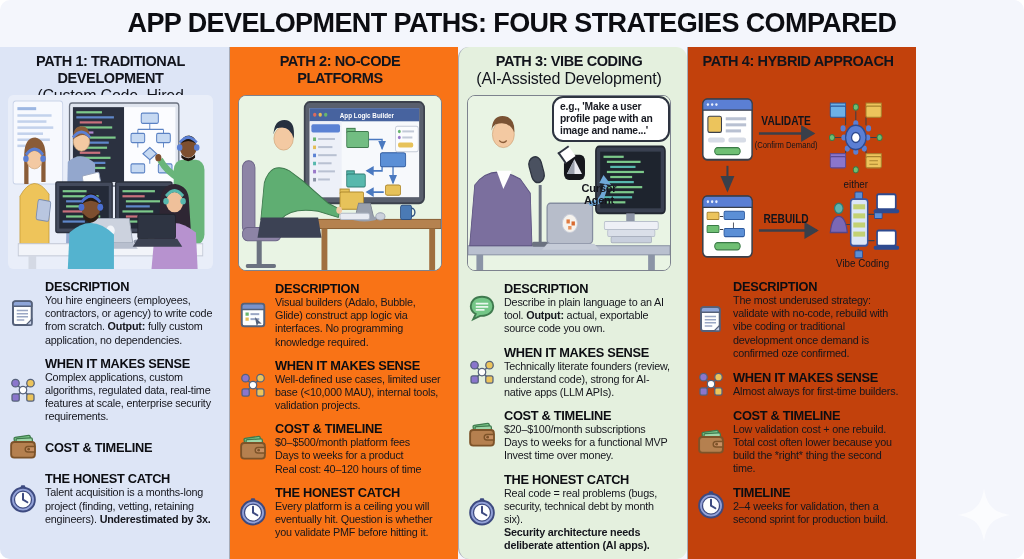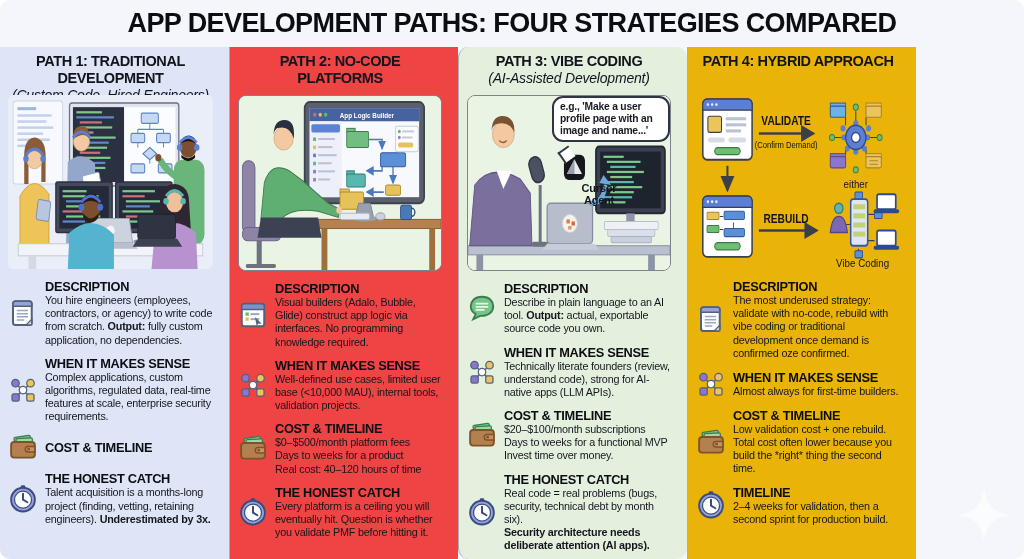--- a/index.html
+++ b/index.html
@@ -5,34 +5,34 @@
   html,body{margin:0;padding:0;background:#ffffff;}
   .poster{position:relative;width:1024px;height:559px;background:#f4f6fc;
     font-family:"Liberation Sans",sans-serif;color:#12141c;border-radius:10px;overflow:hidden;}
   .main-title{height:47px;display:flex;align-items:center;justify-content:center;
     font-size:27px;font-weight:bold;letter-spacing:-0.6px;color:#0c0d12;}
   .columns{display:flex;height:512px;}
   .col{width:229px;box-sizing:border-box;padding:6px 16px 0 8px;}
   .col+.col{border-left:1px solid #a7acb8;}
   .col-header{height:42px;text-align:center;line-height:1.18;}
   .col-header .h{font-size:14.5px;font-weight:bold;letter-spacing:-0.4px;}
-  .col-header .sub{font-size:14px;letter-spacing:-0.2px;font-style:italic;}
+  .col-header .sub{font-size:16px;letter-spacing:-0.2px;}
   .illus{position:relative;height:174px;margin-bottom:10px;}
   .illus svg.scene{display:block;width:100%;height:100%;}
   .illus.framed{border:1.5px solid #7d828e;border-radius:8px;overflow:hidden;background:#e9f4e4;}
   .sections{display:flex;flex-direction:column;gap:9px;}
   .section{display:flex;gap:7px;align-items:center;}
   .sec-icon{flex:0 0 30px;width:30px;height:30px;}
   .sec-icon svg{width:30px;height:30px;display:block;}
   .sec-title{font-size:12.8px;font-weight:bold;letter-spacing:-0.3px;color:#0c0d12;}
   .sec-body{font-size:10.8px;letter-spacing:-0.2px;line-height:1.22;color:#15161d;}
   .sec-body b{font-weight:bold;}
   
-  .col-1{background:#dde5f6;} .col-2{background:#ef4444;}
-  .col-3{background:#e4f0de;border-radius:11px;} .col-4{background:#eab308;}
+  .col-1{background:#dde5f6;} .col-2{background:#f97316;}
+  .col-3{background:#e4f0de;border-radius:11px;} .col-4{background:#c2410c;}
   
   .bubble{position:absolute;left:84px;top:0;width:118px;box-sizing:border-box;background:#ffffff;
     border:2px solid #2e3440;border-radius:11px;padding:3px 6px;font-size:10.3px;font-weight:bold;
     letter-spacing:-0.2px;line-height:1.18;color:#181a22;z-index:3;}
   .bubble-tail{position:absolute;left:92px;top:52px;width:11px;height:11px;background:#ffffff;
     border-left:2px solid #2e3440;border-bottom:2px solid #2e3440;transform:rotate(55deg);z-index:2;}
   .agent-label{position:absolute;left:102px;top:86px;width:58px;text-align:center;
     font-size:11px;font-weight:bold;letter-spacing:-0.2px;line-height:1.1;color:#15161d;z-index:3;}
   .sparkle{position:absolute;right:12px;bottom:16px;width:56px;height:56px;opacity:.8;pointer-events:none;}
 </style>

